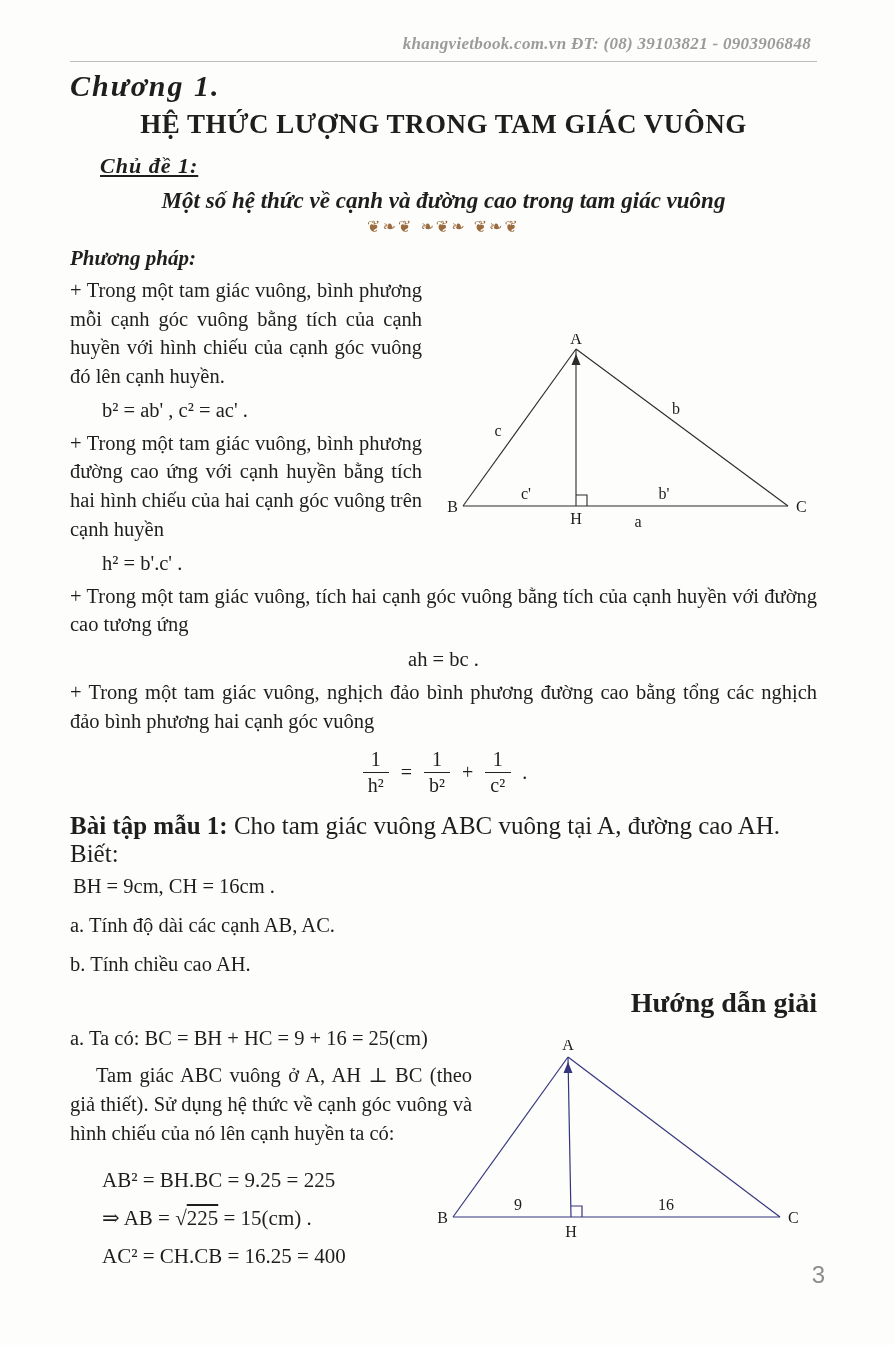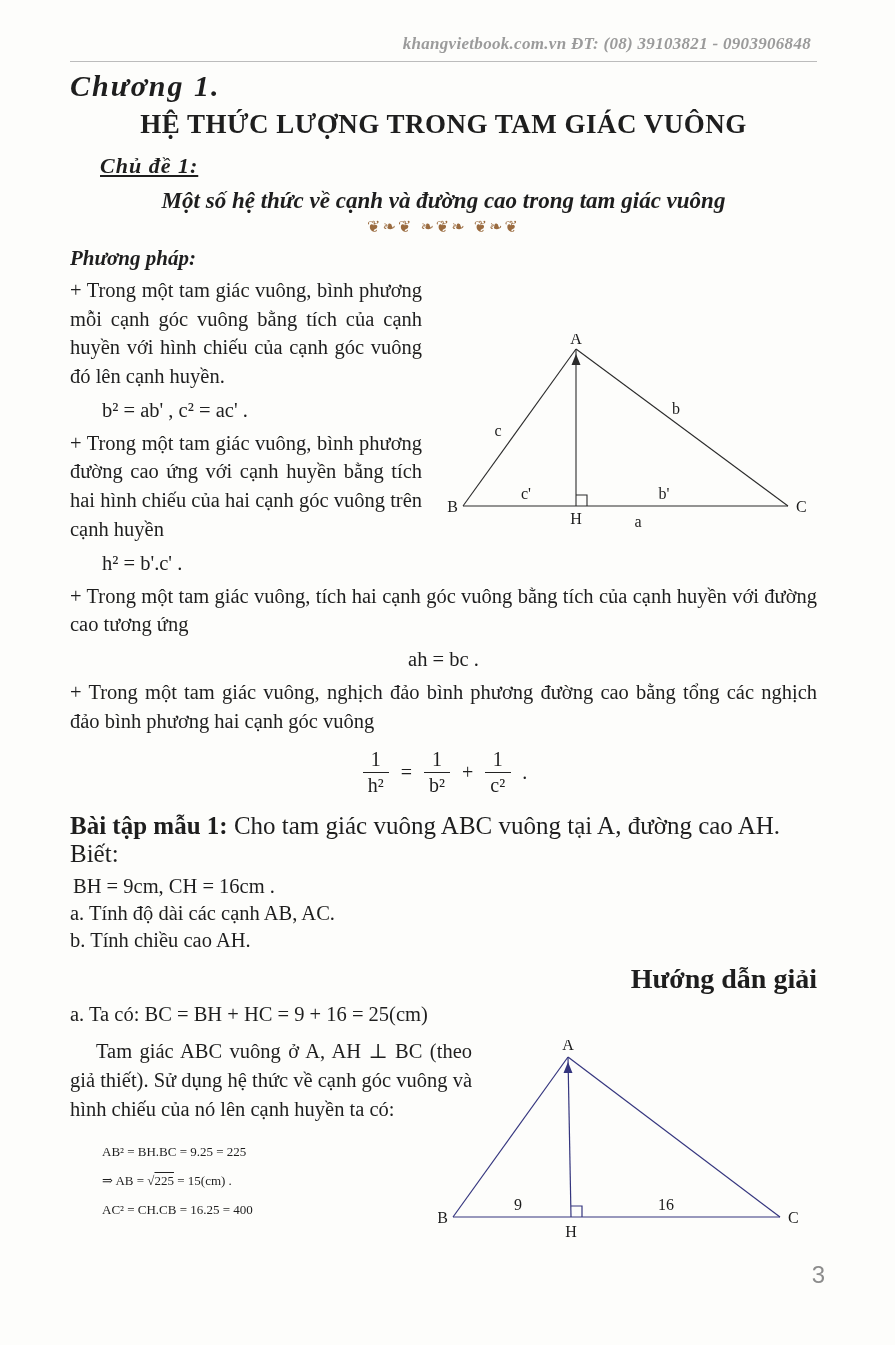--- a/index.html
+++ b/index.html
@@ -26,25 +26,25 @@
   .formula { font-size: 20.5px; margin: 9px 0 7px 0; }
   .formula.indent { margin-left: 32px; margin-top: 8px; }
   .formula.centered { text-align: center; }
   .frac-row { display: flex; justify-content: center; align-items: center; gap: 9px; margin: 13px 0 9px 0; font-size: 20px; }
   .frac { display: inline-flex; flex-direction: column; align-items: center; }
   .fnum { display: block; padding: 0 8px 1px 8px; border-bottom: 1.4px solid #222; }
   .fden { display: block; padding: 1px 8px 0 8px; }
   .example-intro { font-size: 25px; margin-top: 15px; }
   .bold { font-weight: bold; }
   .given-line { font-size: 20.5px; margin-top: 7px; padding-left: 3px; }
-  .list-item { font-size: 20.5px; margin-top: 4px; }
+  .list-item { font-size: 20.5px; margin-top: 16px; }
   .solution-heading { text-align: right; font-weight: bold; font-size: 28px; margin: 11px 0 4px 0; }
   .sol-line { font-size: 20.5px; margin-top: 8px; }
   .sol-para { width: 402px; font-size: 20.5px; line-height: 1.40; text-align: justify; text-indent: 26px; margin-top: 11px; }
-  .sol-formula { font-size: 13px; margin: 13px 0 0 32px; }
+  .sol-formula { font-size: 21px; margin: 13px 0 0 32px; }
   .radicand { text-decoration: overline; }
   .fig { position: absolute; }
   .fig1 { left: 446px; top: 334px; }
   .fig2 { left: 438px; top: 1040px; }
   svg text { font-family: "Liberation Serif", "DejaVu Serif", serif; font-size: 16px; fill: #1c1c1c; }
   .page-number { position: absolute; right: 70px; bottom: 56px; font-size: 24px; color: #8c8c8c; font-family: "Liberation Sans", sans-serif; }
 </style>
 </head>
 <body>
 

